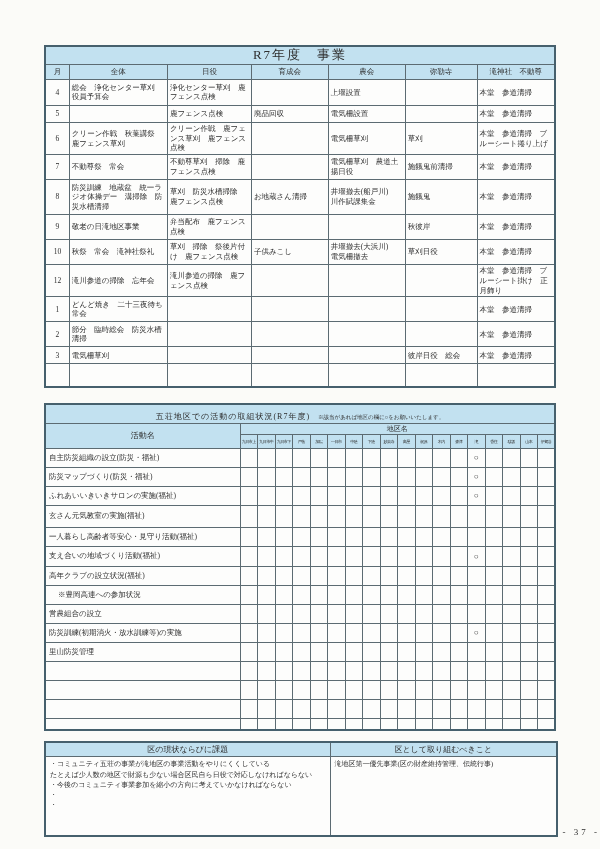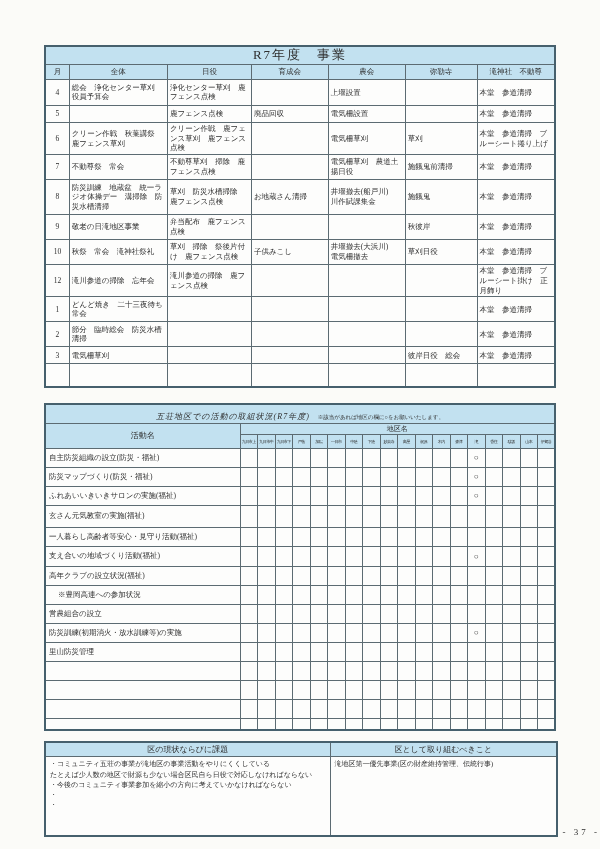--- a/index.html
+++ b/index.html
@@ -22,21 +22,21 @@
   table.frame{border:2px solid var(--outer);}
   td,th{border:1px solid var(--border);font-weight:normal;overflow:hidden;}
   
   .t1 td,.t1 th{font-size:7.5px;line-height:1.3;padding:1px 2px;vertical-align:middle;}
   .t1 .title-bar{background:var(--fill);text-align:center;font-size:13px;height:13px;letter-spacing:2px;padding:0;}
   .t1 thead th{background:var(--fill);text-align:center;height:14px;padding:0 1px;}
   .t1 .c-month{text-align:center;padding:0;}
   
   .t2{margin-top:15px;}
   .t2 .title-bar{background:var(--fill);text-align:center;height:13px;padding:0;}
-  .t2 .t2-title{font-size:8px;letter-spacing:1px;font-style:italic;}
+  .t2 .t2-title{font-size:8px;letter-spacing:1px;}
   .t2 .t2-note{font-size:5.5px;margin-left:4px;}
   .t2 th.act-col{background:var(--fill);font-size:8px;text-align:center;vertical-align:middle;}
   .t2 th.group-col{background:var(--fill);font-size:7px;height:10px;padding:0;text-align:center;}
   .t2 th.dist-col{background:var(--fill);font-size:4px;height:13px;padding:0;text-align:center;letter-spacing:-0.5px;}
   .t2 td.act-label{font-size:7.5px;padding:1px 3px;vertical-align:middle;}
   .t2 td.mark-cell{text-align:center;font-size:8px;padding:0;vertical-align:middle;}
   .t2 tr.dashed td{border-top:1px dashed #9a9a9a;}
   .t2 tr.dashed td.act-label{padding-left:12px;}
   
   .t3{margin-top:10px;}

